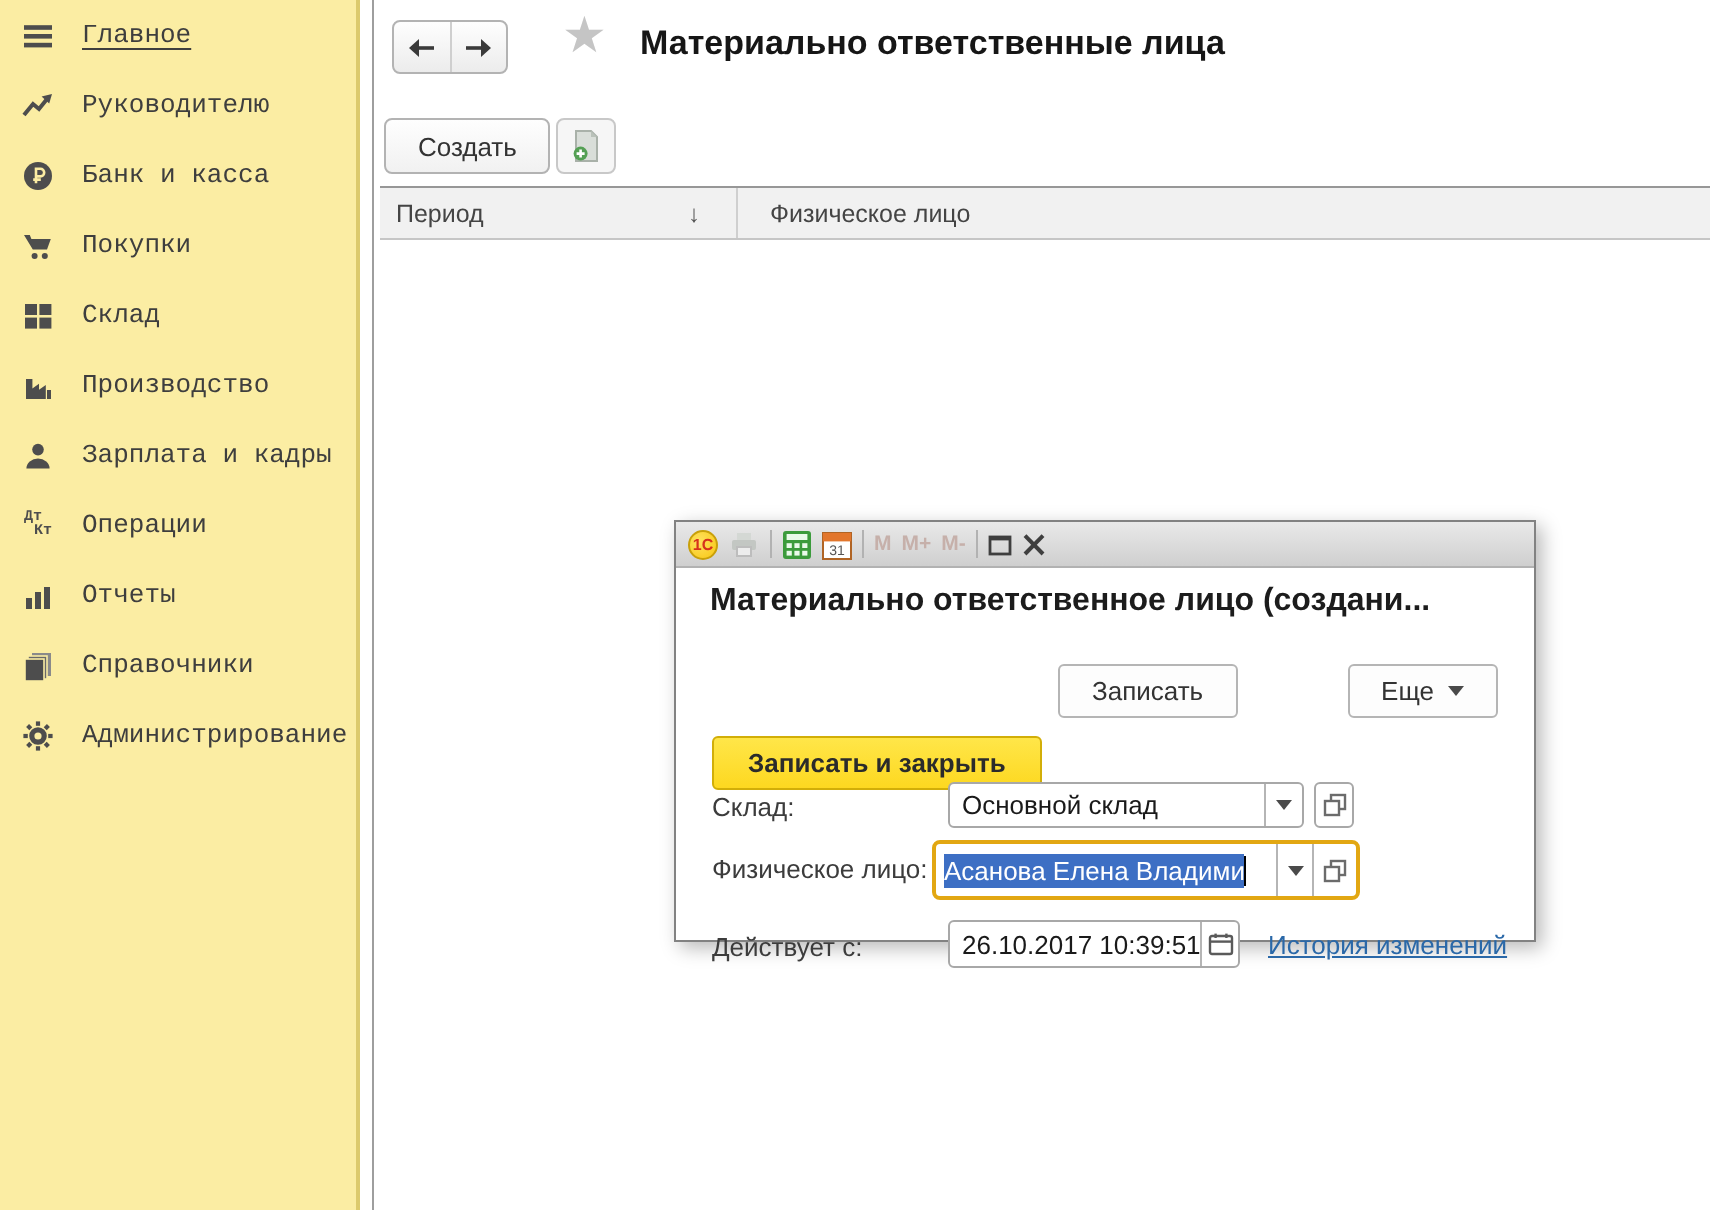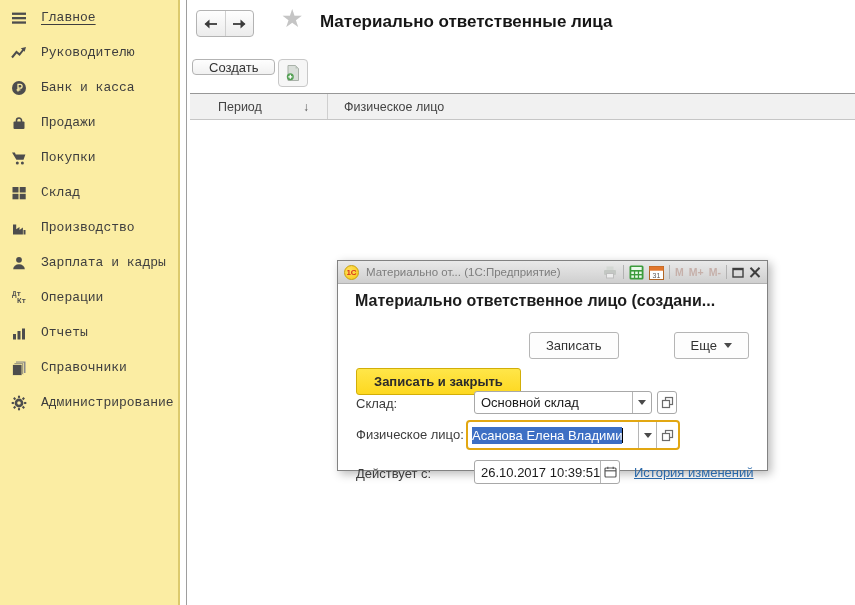--- a/index.html
+++ b/index.html
@@ -17,27 +17,27 @@
   .dtkt span{display:block;}
   .dtkt span:last-child{margin-left:5px;}
 
   
   .navgroup{position:absolute;left:196px;top:10px;width:58px;height:27px;display:flex;background:linear-gradient(#fefefe,#ececec);border:1px solid #b3b3b3;border-radius:4px;box-sizing:border-box;}
   .navgroup .navbtn{flex:1;display:flex;align-items:center;justify-content:center;cursor:pointer;}
   .navgroup .navbtn:first-child{border-right:1px solid #cfcfcf;}
   .fav-star{position:absolute;left:281px;top:6px;font-size:25px;color:#c5c5c5;line-height:1;cursor:pointer;}
   .page-title{position:absolute;left:320px;top:12px;font-size:17px;font-weight:bold;color:#161616;}
 
-  .btn-create{position:absolute;left:192px;top:59px;height:16px;padding:0 16px;background:linear-gradient(#fefefe,#f1f1f1);border:1px solid #b3b3b3;border-radius:4px;font-size:13px;color:#333;display:flex;align-items:center;cursor:pointer;box-sizing:border-box;}
+  .btn-create{position:absolute;left:192px;top:59px;height:28px;padding:0 16px;background:linear-gradient(#fefefe,#f1f1f1);border:1px solid #b3b3b3;border-radius:4px;font-size:13px;color:#333;display:flex;align-items:center;cursor:pointer;box-sizing:border-box;}
   .btn-copy{position:absolute;left:278px;top:59px;width:30px;height:28px;background:#f6f6f6;border:1px solid #c8c8c8;border-radius:4px;display:flex;align-items:center;justify-content:center;box-sizing:border-box;cursor:pointer;}
 
   
   .thead{position:absolute;left:190px;top:93px;width:665px;height:27px;background:#f1f1f1;border-top:1px solid #979797;border-bottom:1px solid #c6c6c6;display:flex;box-sizing:border-box;}
   .th{display:flex;align-items:center;font-size:12.5px;color:#444;cursor:pointer;position:relative;}
-  .th1{width:138px;padding-left:28px;box-sizing:border-box;border-right:1px solid #cfcfcf;}
+  .th1{width:179px;padding-left:8px;box-sizing:border-box;border-right:1px solid #cfcfcf;}
   .th1 .sort{position:absolute;right:18px;color:#555;font-size:12px;}
   .th2{flex:1;padding-left:16px;}
 
   
   .dialog{position:absolute;left:337px;top:260px;width:431px;height:211px;background:#fff;border:1px solid #828282;box-shadow:3px 3px 9px rgba(0,0,0,.28);box-sizing:border-box;}
   .titlebar{height:22px;background:linear-gradient(#e9e9e9,#cfcfcf);border-bottom:1px solid #b2b2b2;display:flex;align-items:center;padding:0 6px;gap:5px;}
   .logo1c{width:15px;height:15px;border-radius:50%;background:radial-gradient(circle at 35% 35%,#ffe15e,#f7c713);border:1px solid #c9a00a;color:#d6321c;font-size:8px;font-weight:bold;display:flex;align-items:center;justify-content:center;box-sizing:border-box;flex:none;}
   .win-title{font-size:11.5px;color:#7d7d7d;white-space:nowrap;overflow:hidden;flex:1;margin-left:2px;}
   .tb-sep{width:1px;height:14px;background:#b2b2b2;flex:none;}
   .tb-ic{display:flex;align-items:center;justify-content:center;flex:none;cursor:pointer;}
@@ -101,29 +101,20 @@
           <svg width="16" height="16">
             <circle cx="8" cy="8" r="7" fill="#4d4d4d"></circle>
             <path d="M7 11.6 V4.4 h2.2 a1.9 1.9 0 0 1 0 3.8 H7 M5.6 9.8 H9.4" fill="none" stroke="#fbeda3" stroke-width="1.3"></path>
           </svg>
         </span>
       <span class="lbl">Банк и касса</span>
     </div>
     <div class="side-item">
       <span class="ic">
           <svg width="16" height="16">
-            <path d="M5.5 8 V5.5 a2.5 2.5 0 0 1 5 0 V8" fill="none" stroke="#4d4d4d" stroke-width="1.6"></path>
-            <rect x="2.5" y="6.5" width="11" height="7.5" rx="1" fill="#4d4d4d"></rect>
-          </svg>
-        </span>
-      <span class="lbl">Продажи</span>
-    </div>
-    <div class="side-item">
-      <span class="ic">
-          <svg width="16" height="16">
             <path d="M1 2.5 h2.9 l.8 2 h9.7 l-1.9 5.3 H5.4 Z" fill="#4d4d4d"></path>
             <circle cx="6.3" cy="13" r="1.5" fill="#4d4d4d"></circle>
             <circle cx="11.4" cy="13" r="1.5" fill="#4d4d4d"></circle>
           </svg>
         </span>
       <span class="lbl">Покупки</span>
     </div>
     <div class="side-item">
       <span class="ic">
           <svg width="16" height="16">
@@ -242,21 +233,20 @@
       <span class="sort">↓</span>
     </div>
     <div class="th th2">
       <span>Физическое лицо</span>
     </div>
   </div>
 
   <div class="dialog">
     <div class="titlebar">
       <div class="logo1c">1С</div>
-      <div class="win-title">Материально от... (1С:Предприятие)</div>
       <div class="tb-ic">
           <svg width="16" height="14">
             <rect x="2" y="5" width="12" height="5" rx="1" fill="#c3c7c3"></rect>
             <rect x="4.5" y="1.5" width="7" height="3.5" fill="#d4d8d4"></rect>
             <rect x="4.5" y="8.5" width="7" height="4.5" fill="#ededed" stroke="#bdbdbd"></rect>
           </svg>
         </div>
       <div class="tb-sep"></div>
       <div class="tb-ic">
           <svg width="15" height="15">

